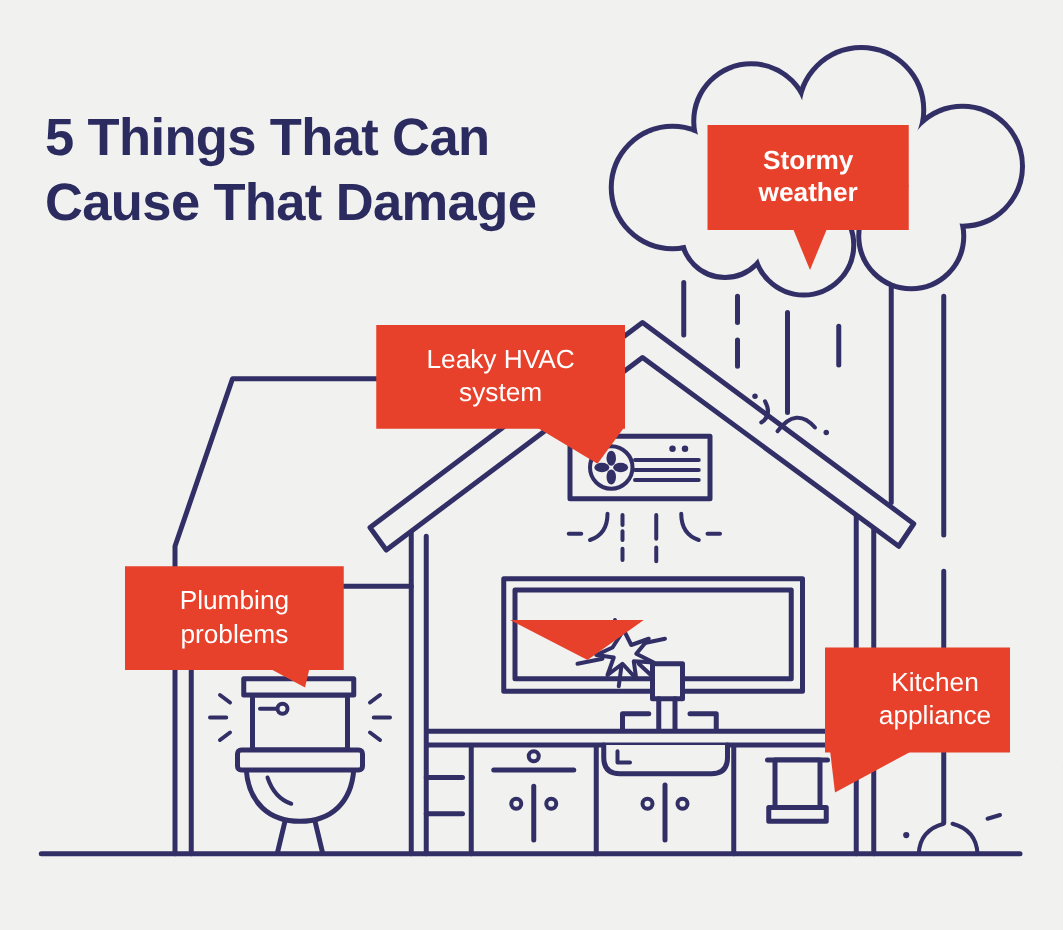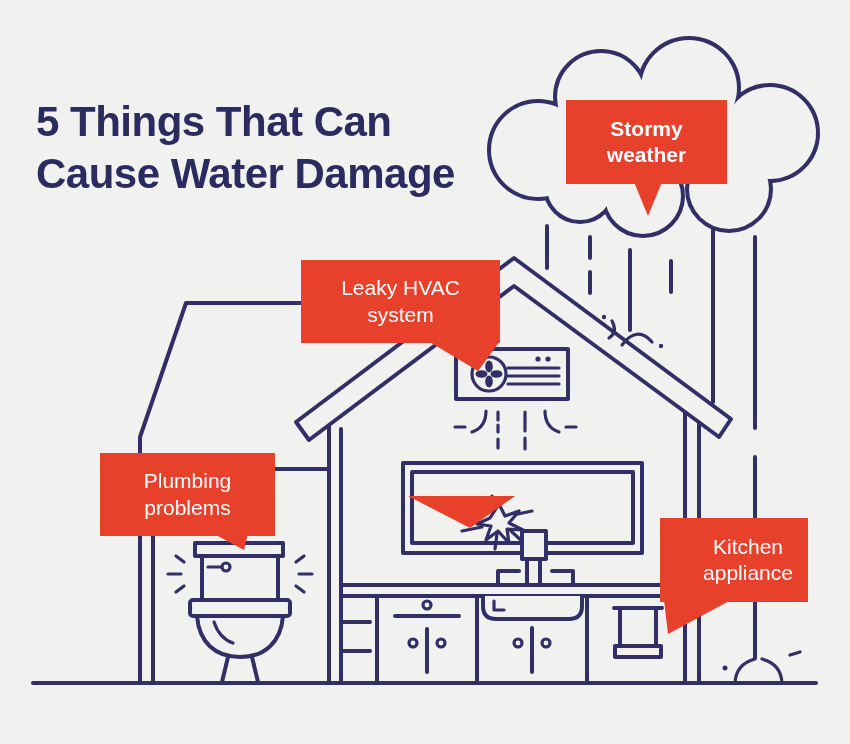--- a/index.html
+++ b/index.html
@@ -10,21 +10,21 @@
   body{background:#e9e9e7;font-family:"Liberation Sans",sans-serif;}
   .stage{position:relative;width:850px;height:744px;background:var(--background);overflow:hidden;}
   .stage svg{position:absolute;left:0;top:0;}
   .ln{stroke:var(--line);stroke-width:4;fill:none;stroke-linecap:round;stroke-linejoin:round;}
   .ln3{stroke:var(--line);stroke-width:3.2;fill:none;stroke-linecap:round;stroke-linejoin:round;}
   .bgfill{fill:var(--background);}
   .solid{fill:var(--line);stroke:none;}
   .tail{fill:var(--accent);stroke:none;}
   .cloud-edge{stroke:var(--line);stroke-width:8;fill:none;}
   .title{
-    position:absolute;left:36px;top:96px;width:480px;
+    position:absolute;left:36px;top:84px;width:480px;
     font-size:42px;font-weight:bold;line-height:52px;
     color:var(--title);letter-spacing:-0.5px;
   }
   .callout{
     position:absolute;background:var(--accent);color:var(--callout-text);
     display:flex;align-items:center;justify-content:center;text-align:center;
     font-size:21px;line-height:1.26;padding:2px 8px;box-sizing:border-box;
   }
 </style>
 </head>
@@ -180,21 +180,21 @@
       <path class="tail" d="M634 182 H662 L648 216 Z"></path>
       <path class="tail" d="M428 341 H500 L478 371 Z"></path>
       <path class="tail" d="M181 516 H252 L244 550 Z"></path>
       <path class="tail" d="M408 496 H515 L470 528 Z"></path>
       <path class="tail" d="M664 600 H731 L668 634 Z"></path>
     </g>
   </svg>
 
   <div class="title">
     <div>5 Things That Can</div>
-    <div>Cause Water Damage</div>
+    <div>Cause That Damage</div>
   </div>
 
   <div class="callout" style="left:566px;top:100px;width:161px;height:84px;font-weight:bold;">
     <span>Stormy weather</span>
   </div>
 
   <div class="callout" style="left:301px;top:260px;width:199px;height:83px;">
     <span>Leaky HVAC system</span>
   </div>
 

